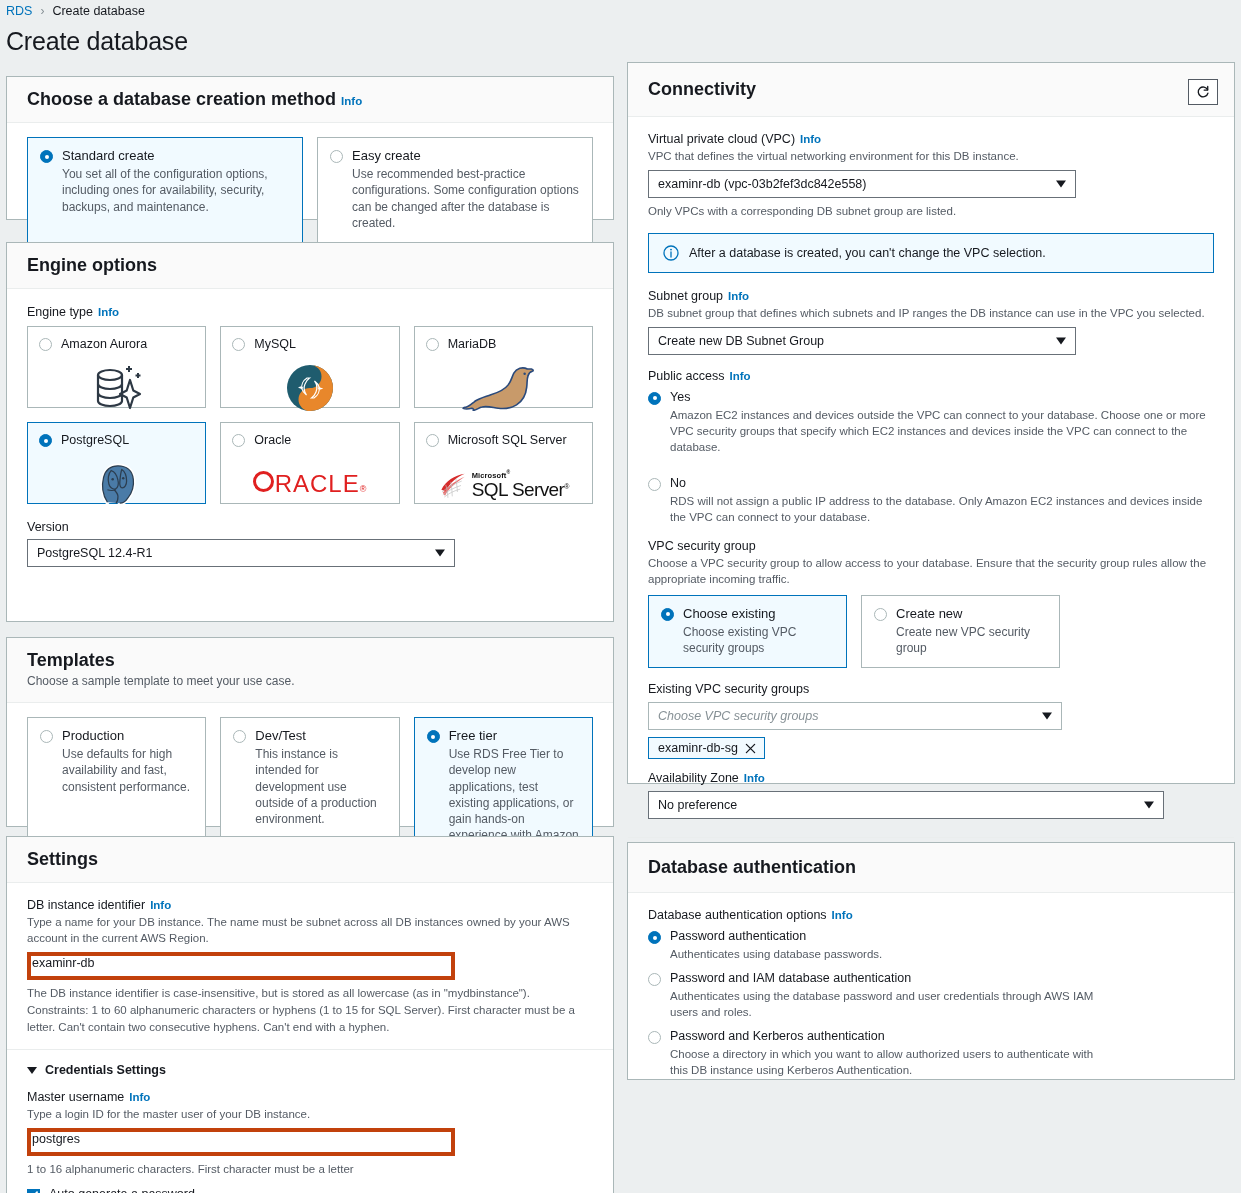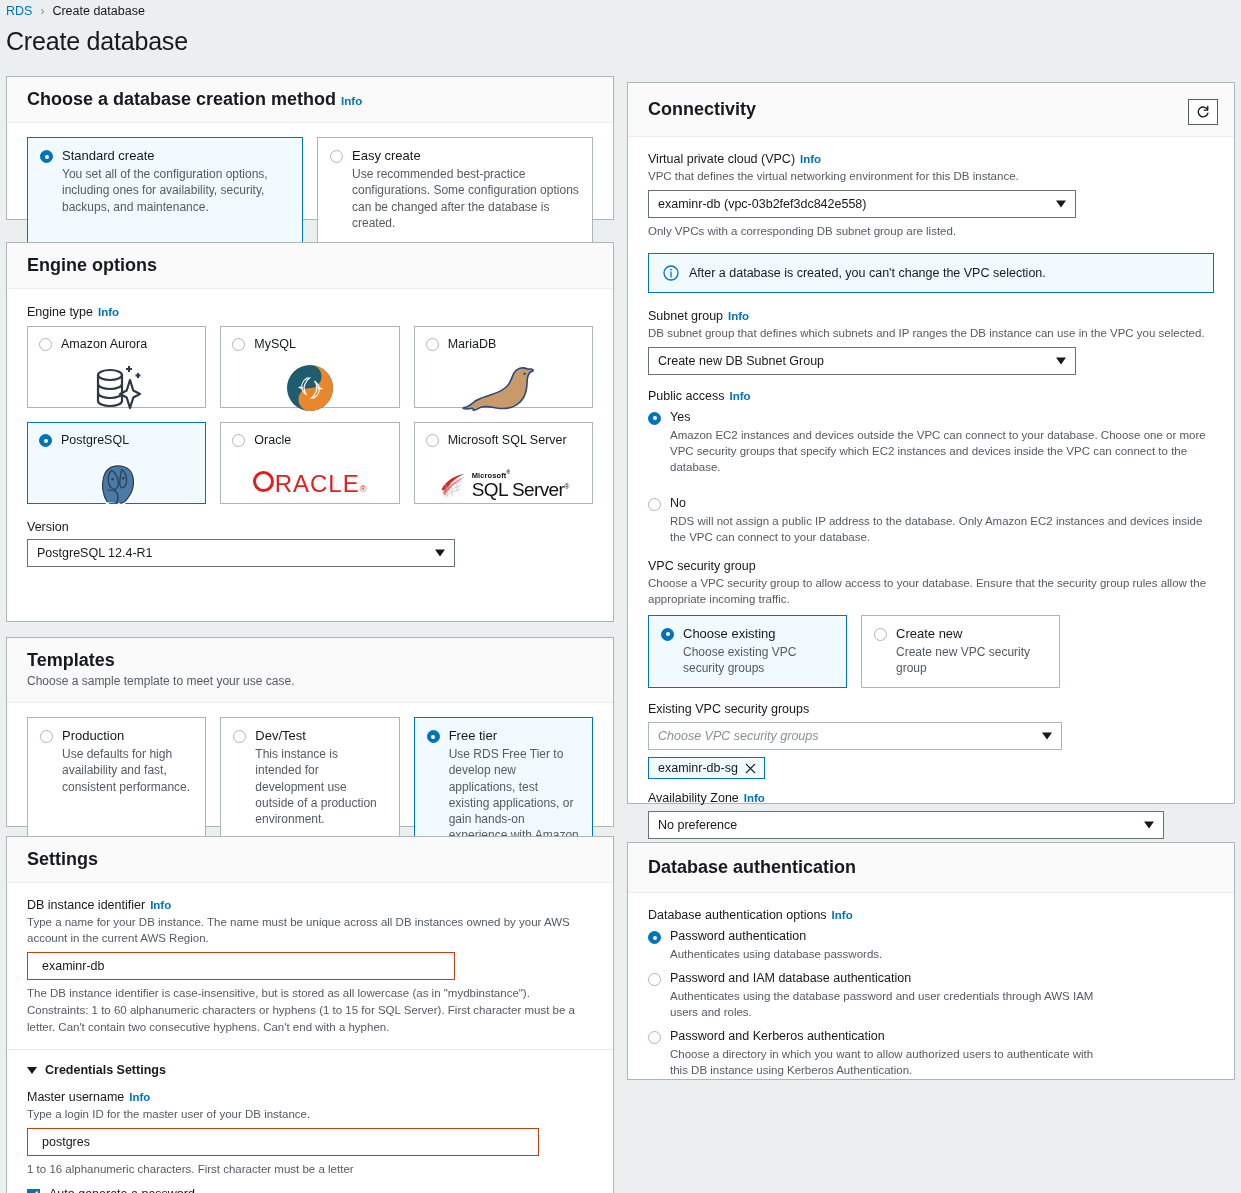--- a/index.html
+++ b/index.html
@@ -97,22 +97,22 @@
     background: #fff; display: flex; align-items: center;
     padding: 0 30px 0 9px; font-size: 12.5px; color: #16191f; cursor: pointer;
   }
   .select.placeholder { color: #879196; font-style: italic; border-color: #aab7b8; }
   .select .caret {
     position: absolute; right: 9px; top: 50%; transform: translateY(-50%);
     width: 0; height: 0; border-left: 5px solid transparent;
     border-right: 5px solid transparent; border-top: 7px solid #16191f;
   }
   .textinput {
-    height: 28px; border: 1px solid #c2410c; background: #fff;
-    display: flex; align-items: center; padding: 0 14px;
+    height: 28px; border: 4px solid #c2410c; background: #fff;
+    display: flex; padding: 0 1px;
     font-size: 12.5px; color: #16191f;
   }
   .hint { font-size: 11.5px; color: #545b64; line-height: 1.45; margin-top: 5px; }
   .desc { font-size: 11.5px; color: #545b64; line-height: 1.4; margin-top: 2px; }
 
   
   .alert {
     border: 1px solid #0073bb; background: #f1faff;
     padding: 11px 14px; display: flex; align-items: center; gap: 10px;
     font-size: 12.5px; color: #16191f;
@@ -373,60 +373,60 @@
 
   <div class="panel" style="left:6px; top:836px; width:608px; height:357px; border-bottom:none;">
     <div class="panel-head">
       <span class="panel-title">Settings</span>
     </div>
     <div class="panel-body" style="padding-top:15px;">
 
       <div class="field-label">
         <span>DB instance identifier</span><span class="info">Info</span>
       </div>
-      <div class="desc">Type a name for your DB instance. The name must be unique across all DB instances owned by your AWS account in the current AWS Region.</div>
+      <div class="desc">Type a name for your DB instance. The name must be subnet across all DB instances owned by your AWS account in the current AWS Region.</div>
       <div class="textinput" style="width:428px; margin-top:6px;">
         <span>examinr-db</span>
       </div>
       <div class="hint">The DB instance identifier is case-insensitive, but is stored as all lowercase (as in "mydbinstance"). Constraints: 1 to 60 alphanumeric characters or hyphens (1 to 15 for SQL Server). First character must be a letter. Can't contain two consecutive hyphens. Can't end with a hyphen.</div>
 
       <div class="sub-divider"></div>
 
       <div style="margin-top:13px; display:flex; align-items:center; gap:8px; cursor:pointer;">
         <span class="tri-down"></span>
         <span style="font-size:12.5px; font-weight:bold;">Credentials Settings</span>
       </div>
 
       <div style="margin-top:13px;">
         <div class="field-label">
           <span>Master username</span><span class="info">Info</span>
         </div>
         <div class="desc">Type a login ID for the master user of your DB instance.</div>
-        <div class="textinput" style="width:512px; margin-top:6px;">
+        <div class="textinput" style="width:428px; margin-top:6px;">
           <span>postgres</span>
         </div>
         <div class="hint">1 to 16 alphanumeric characters. First character must be a letter</div>
       </div>
 
       <div style="margin-top:9px;">
         <div style="display:flex; gap:9px; align-items:flex-start; cursor:pointer;">
           <span class="cbox">
             <svg width="9" height="8" viewBox="0 0 10 9">
               <path d="M1 4.5 L3.7 7.2 L9 1.3" fill="none" stroke="#fff" stroke-width="2" stroke-linecap="round" stroke-linejoin="round"></path>
             </svg>
           </span>
           <span style="font-size:12.5px;">Auto generate a password</span>
         </div>
 
       </div>
 
     </div>
   </div>
 
-  <div class="panel" style="left:627px; top:82px; width:608px; height:722px;">
+  <div class="panel" style="left:627px; top:62px; width:608px; height:722px;">
     <div class="panel-head" style="position:relative; padding-top:16px; padding-bottom:16px;">
       <span class="panel-title">Connectivity</span>
       <div class="refresh-btn">
         <svg width="14" height="14" viewBox="0 0 16 16">
           <path d="M13.2 5.4 A5.6 5.6 0 1 0 13.6 9.4" fill="none" stroke="#16191f" stroke-width="1.5" stroke-linecap="round"></path>
           <path d="M13.4 1.6 L13.4 5.8 L9.3 5.8" fill="none" stroke="#16191f" stroke-width="1.5" stroke-linecap="round" stroke-linejoin="round"></path>
         </svg>
       </div>
     </div>
     <div class="panel-body" style="padding-top:15px;">

